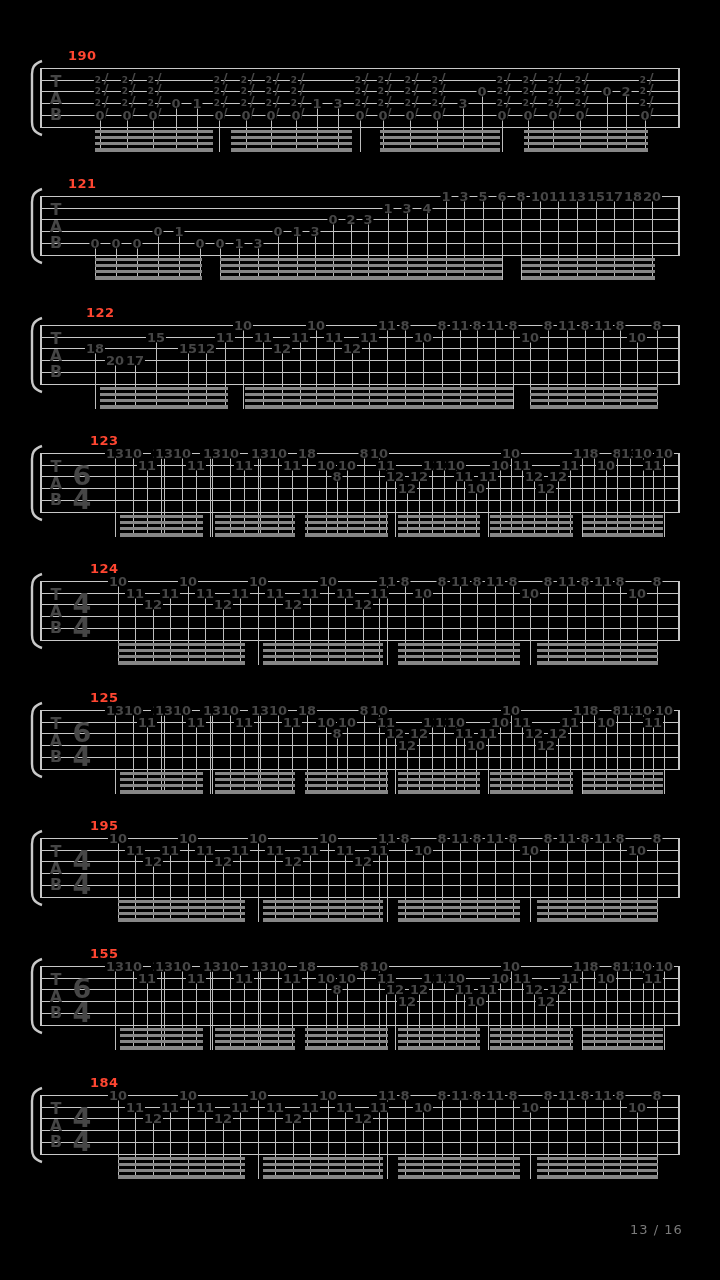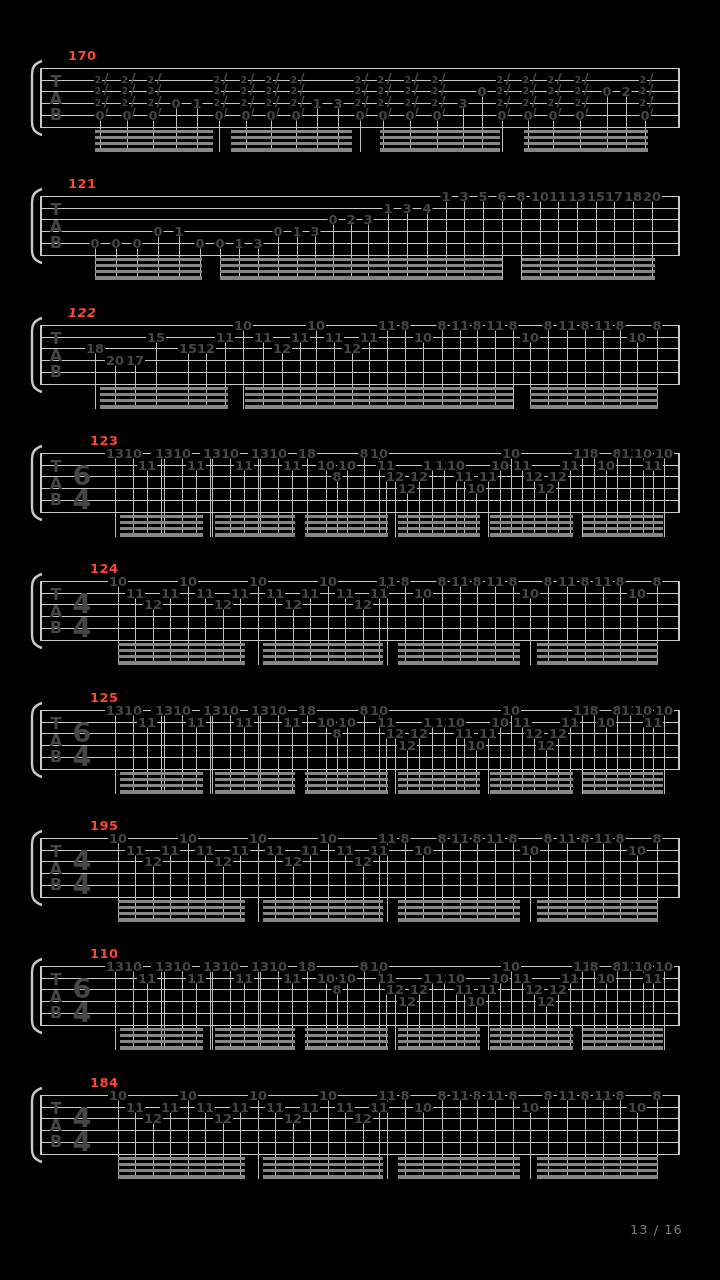--- a/index.html
+++ b/index.html
@@ -21,21 +21,21 @@
   svg.bracket{position:absolute;}
 </style>
 </head>
 <body>
 
 <div id="canvas" style="background: rgb(0, 0, 0);">
   <div id="systems">
       <svg class="bracket" width="16" height="78" style="left: 28px; top: 59px;">
         <path d="M14 2 C5 5 4 10 4 15 L4 63 C4 68 5 73 14 76" stroke="#c8c8c8" stroke-width="2.4" fill="none"></path>
       </svg>
-      <div class="mnum" style="left: 68px; top: 48px; color: rgb(255, 70, 49);">170</div>
+      <div class="mnum" style="left: 68px; top: 48px; color: rgb(255, 70, 49);">190</div>
       <div class="sline" style="left: 40px; top: 68px; width: 640px; background: rgb(200, 200, 200);"></div>
       <div class="sline" style="left: 40px; top: 79.7px; width: 640px; background: rgb(200, 200, 200);"></div>
       <div class="sline" style="left: 40px; top: 91.4px; width: 640px; background: rgb(200, 200, 200);"></div>
       <div class="sline" style="left: 40px; top: 103.1px; width: 640px; background: rgb(200, 200, 200);"></div>
       <div class="sline" style="left: 40px; top: 114.8px; width: 640px; background: rgb(200, 200, 200);"></div>
       <div class="sline" style="left: 40px; top: 126.5px; width: 640px; background: rgb(200, 200, 200);"></div>
       <div class="bar" style="left: 40px; top: 68px; height: 59.5px; background: rgb(200, 200, 200);"></div>
       <div class="bar" style="left: 678px; top: 68px; height: 59.5px; background: rgb(200, 200, 200);"></div>
       <div class="clef" style="left: 47px; top: 73px; color: rgb(70, 70, 70);">T</div>
       <div class="clef" style="left: 47px; top: 89.5px; color: rgb(70, 70, 70);">A</div>
@@ -299,21 +299,21 @@
       <div class="fret" style="left: 540px; top: 196px; color: rgb(70, 70, 70);">10</div>
       <div class="fret" style="left: 558px; top: 196px; color: rgb(70, 70, 70);">11</div>
       <div class="fret" style="left: 577px; top: 196px; color: rgb(70, 70, 70);">13</div>
       <div class="fret" style="left: 596px; top: 196px; color: rgb(70, 70, 70);">15</div>
       <div class="fret" style="left: 614px; top: 196px; color: rgb(70, 70, 70);">17</div>
       <div class="fret" style="left: 633px; top: 196px; color: rgb(70, 70, 70);">18</div>
       <div class="fret" style="left: 652px; top: 196px; color: rgb(70, 70, 70);">20</div>
       <svg class="bracket" width="16" height="78" style="left: 28px; top: 316px;">
         <path d="M14 2 C5 5 4 10 4 15 L4 63 C4 68 5 73 14 76" stroke="#c8c8c8" stroke-width="2.4" fill="none"></path>
       </svg>
-      <div class="mnum" style="left: 68px; top: 305px; color: rgb(255, 70, 49); font-style: italic;">122</div>
+      <div class="mnum" style="left: 86px; top: 305px; color: rgb(255, 70, 49);">122</div>
       <div class="sline" style="left: 40px; top: 325px; width: 640px; background: rgb(200, 200, 200);"></div>
       <div class="sline" style="left: 40px; top: 336.7px; width: 640px; background: rgb(200, 200, 200);"></div>
       <div class="sline" style="left: 40px; top: 348.4px; width: 640px; background: rgb(200, 200, 200);"></div>
       <div class="sline" style="left: 40px; top: 360.1px; width: 640px; background: rgb(200, 200, 200);"></div>
       <div class="sline" style="left: 40px; top: 371.8px; width: 640px; background: rgb(200, 200, 200);"></div>
       <div class="sline" style="left: 40px; top: 383.5px; width: 640px; background: rgb(200, 200, 200);"></div>
       <div class="bar" style="left: 40px; top: 325px; height: 59.5px; background: rgb(200, 200, 200);"></div>
       <div class="bar" style="left: 678px; top: 325px; height: 59.5px; background: rgb(200, 200, 200);"></div>
       <div class="clef" style="left: 47px; top: 330px; color: rgb(70, 70, 70);">T</div>
       <div class="clef" style="left: 47px; top: 346.5px; color: rgb(70, 70, 70);">A</div>
@@ -848,21 +848,21 @@
       <div class="fret" style="left: 548px; top: 838px; color: rgb(70, 70, 70);">8</div>
       <div class="fret" style="left: 567px; top: 838px; color: rgb(70, 70, 70);">11</div>
       <div class="fret" style="left: 585px; top: 838px; color: rgb(70, 70, 70);">8</div>
       <div class="fret" style="left: 603px; top: 838px; color: rgb(70, 70, 70);">11</div>
       <div class="fret" style="left: 620px; top: 838px; color: rgb(70, 70, 70);">8</div>
       <div class="fret" style="left: 637px; top: 849.7px; color: rgb(70, 70, 70);">10</div>
       <div class="fret" style="left: 657px; top: 838px; color: rgb(70, 70, 70);">8</div>
       <svg class="bracket" width="16" height="78" style="left: 28px; top: 957px;">
         <path d="M14 2 C5 5 4 10 4 15 L4 63 C4 68 5 73 14 76" stroke="#c8c8c8" stroke-width="2.4" fill="none"></path>
       </svg>
-      <div class="mnum" style="left: 90px; top: 946px; color: rgb(255, 70, 49);">110</div>
+      <div class="mnum" style="left: 90px; top: 946px; color: rgb(255, 70, 49);">155</div>
       <div class="sline" style="left: 40px; top: 966px; width: 640px; background: rgb(200, 200, 200);"></div>
       <div class="sline" style="left: 40px; top: 977.7px; width: 640px; background: rgb(200, 200, 200);"></div>
       <div class="sline" style="left: 40px; top: 989.4px; width: 640px; background: rgb(200, 200, 200);"></div>
       <div class="sline" style="left: 40px; top: 1001.1px; width: 640px; background: rgb(200, 200, 200);"></div>
       <div class="sline" style="left: 40px; top: 1012.8px; width: 640px; background: rgb(200, 200, 200);"></div>
       <div class="sline" style="left: 40px; top: 1024.5px; width: 640px; background: rgb(200, 200, 200);"></div>
       <div class="bar" style="left: 40px; top: 966px; height: 59.5px; background: rgb(200, 200, 200);"></div>
       <div class="bar" style="left: 678px; top: 966px; height: 59.5px; background: rgb(200, 200, 200);"></div>
       <div class="clef" style="left: 47px; top: 971px; color: rgb(70, 70, 70);">T</div>
       <div class="clef" style="left: 47px; top: 987.5px; color: rgb(70, 70, 70);">A</div>

